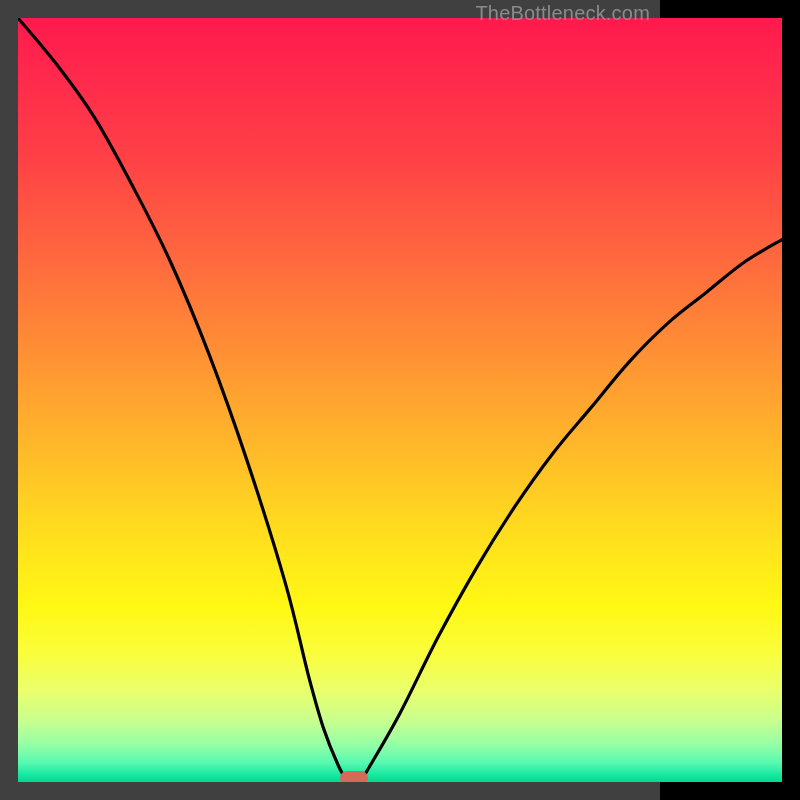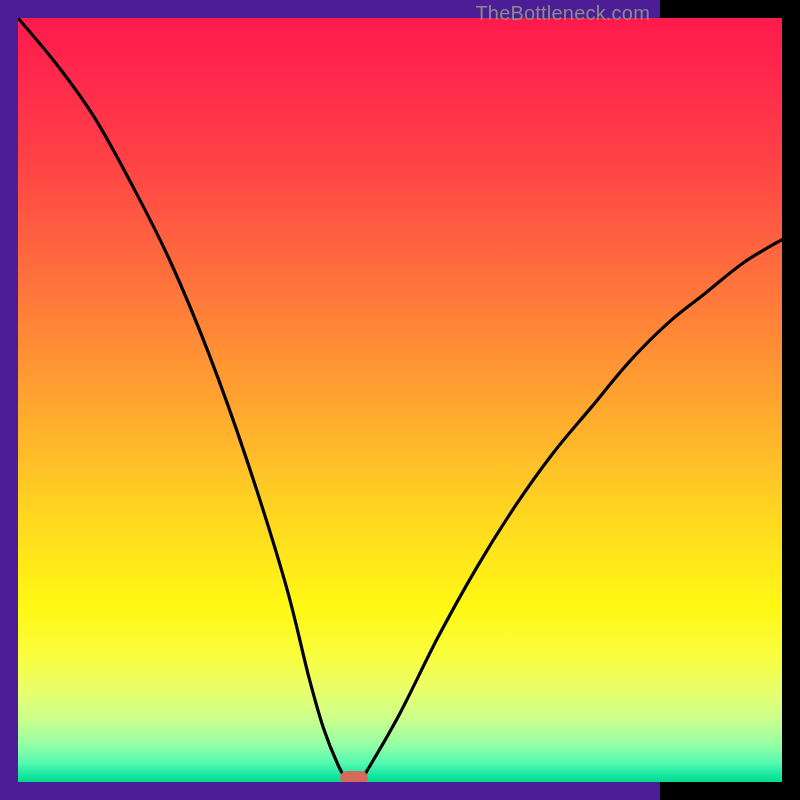--- a/index.html
+++ b/index.html
@@ -8,21 +8,21 @@
     width: 800px;
     height: 800px;
     overflow: hidden;
     background: #000;
     font-family: Arial, Helvetica, sans-serif;
   }
   .stage {
     position: relative;
     width: 660px;
     height: 800px;
-    background: #4c1d95;
+    background: #404040;
   }
   .plot-area {
     position: absolute;
     left: 18px;
     top: 18px;
     width: 764px;
     height: 764px;
     overflow: hidden;
   }
   .gradient-bg {

